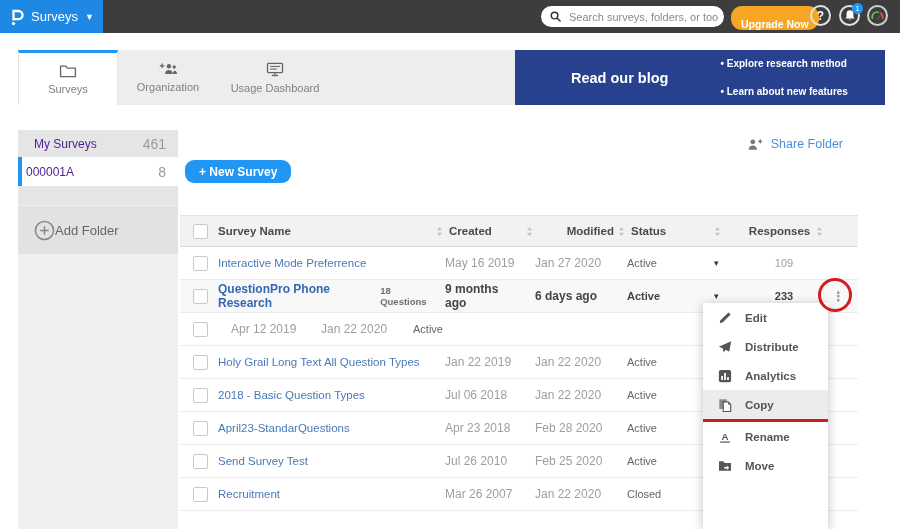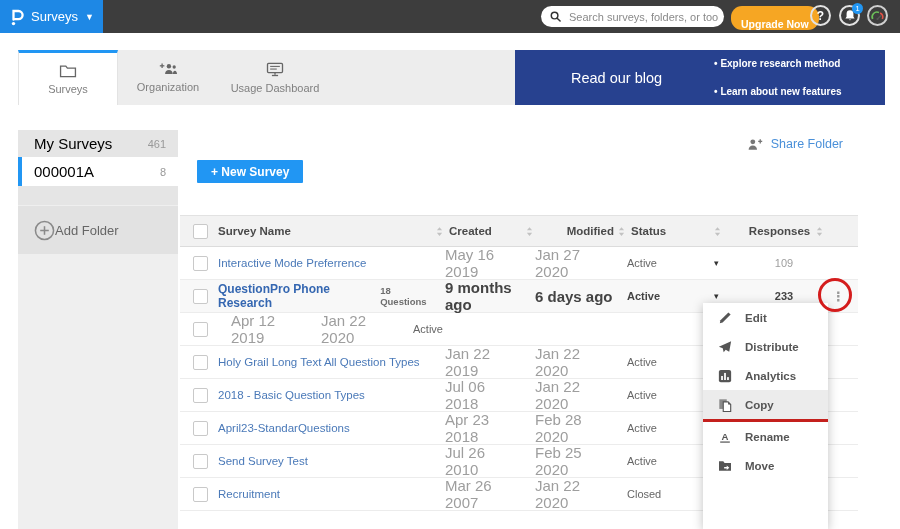--- a/index.html
+++ b/index.html
@@ -29,43 +29,43 @@
 
   
   .tabs-strip{position:absolute;top:50px;left:18px;width:497px;height:55px;background:#ededed;display:flex;}
   .tab{width:100px;height:55px;display:flex;flex-direction:column;align-items:center;justify-content:center;
        gap:5px;cursor:pointer;box-sizing:border-box;}
   .tab.wide{width:114px;}
   .tab .tlabel{font-size:11px;color:#808080;}
   .tab.active{background:#fff;border-top:3px solid #2196f3;border-left:1px solid #e3e3e3;border-right:1px solid #e3e3e3;}
   .banner{position:absolute;top:50px;left:515px;width:370px;height:55px;background:#27418f;display:flex;
           align-items:center;cursor:pointer;}
-  .banner-title{color:#fff;font-size:14.5px;font-weight:normal;margin-left:56px;}
+  .banner-title{color:#fff;font-size:14.5px;font-weight:bold;margin-left:56px;}
   .banner-bullets{margin-left:52px;display:flex;flex-direction:column;gap:17px;}
   .banner-bullet{color:#fff;font-size:10px;font-weight:bold;}
   .banner-bullet::before{content:"•  ";}
 
   
   .sidebar{position:absolute;top:130px;left:18px;width:160px;height:399px;background:#efefef;
            display:flex;flex-direction:column;}
   .side-row{height:27px;display:flex;align-items:center;justify-content:space-between;
             padding:0 12px 0 16px;background:#e5e5e5;cursor:pointer;}
-  .side-row .slabel{font-size:15px;color:#000000;}
-  .side-row .scount{font-size:11px;color:#999;}
-  .side-row.active{height:29px;background:#fff;border-left:4px solid #2196f3;padding-left:12px;}
+  .side-row .slabel{font-size:12px;color:#4c1d95;}
+  .side-row .scount{font-size:14px;color:#999;}
+  .side-row.active{height:29px;background:#fff;border-left:4px solid #2196f3;padding-left:4px;}
   .side-spacer{height:19px;background:#e5e5e5;}
   .add-folder{height:48px;background:#e2e2e2;display:flex;align-items:center;
               padding-left:16px;cursor:pointer;margin-top:1px;}
   .add-folder .alabel{font-size:13px;color:#666;}
 
   
   .share{position:absolute;top:137px;right:57px;display:flex;align-items:center;gap:7px;cursor:pointer;}
   .share .shlabel{font-size:12.5px;color:#4a90d9;}
   .new-survey{position:absolute;top:160px;left:185px;height:23px;padding:0 14px;background:#2196f3;border:none;
-              border-radius:1px;color:#fff;font-weight:bold;font-size:12px;cursor:pointer;font-family:inherit;margin-left:12px;}
+              border-radius:9px;color:#fff;font-weight:bold;font-size:12px;cursor:pointer;font-family:inherit;}
 
   
   .table{position:absolute;top:215px;left:180px;width:678px;}
   .thead{height:30px;background:#f2f2f2;border-top:1px solid #e2e2e2;border-bottom:1px solid #dcdcdc;
          display:flex;align-items:center;}
   .thead .hl{font-size:11.5px;font-weight:bold;color:#4a4a4a;}
   .trow{height:32px;display:flex;align-items:center;border-bottom:1px solid #ececec;background:#fff;}
   .trow.bold{background:#f8f8f8;}
   .cell{display:flex;align-items:center;box-sizing:border-box;}
   .c-check{width:38px;padding-left:13px;}
@@ -73,21 +73,21 @@
   .c-created{width:90px;padding-left:13px;}
   .c-modified{width:92px;padding-left:13px;justify-content:space-between;}
   .c-status{width:90px;padding-left:13px;}
   .c-caret{width:45px;padding-left:10px;}
   .c-resp{width:70px;justify-content:center;}
   .c-kebab{width:39px;justify-content:center;}
   .checkbox{width:13px;height:13px;border:1px solid #c9c9c9;border-radius:2px;background:#fff;cursor:pointer;}
   .survey-link{font-size:11.5px;color:#4a79b8;text-decoration:none;cursor:pointer;}
   .trow.bold .survey-link{font-weight:bold;color:#3567b1;font-size:12px;}
   .qbadge{font-size:9.5px;font-weight:bold;color:#6e6e6e;margin-left:15px;}
-  .dt{font-size:15px;color:#9e9e9e;}
+  .dt{font-size:12px;color:#9e9e9e;}
   .st{font-size:11px;color:#666;}
   .rp{font-size:11px;color:#9e9e9e;}
   .trow.bold .dt,.trow.bold .st,.trow.bold .rp{color:#444;font-weight:bold;}
   .caret{font-size:9px;color:#333;cursor:pointer;}
   .kebab{font-size:13px;color:#999;font-weight:bold;cursor:pointer;letter-spacing:0;}
   .sorticon{display:inline-flex;cursor:pointer;}
   .hgap{display:flex;align-items:center;gap:6px;padding-left:4px;}
 
   
   .menu{position:absolute;top:303px;left:703px;width:125px;height:226px;background:#fff;z-index:10;

